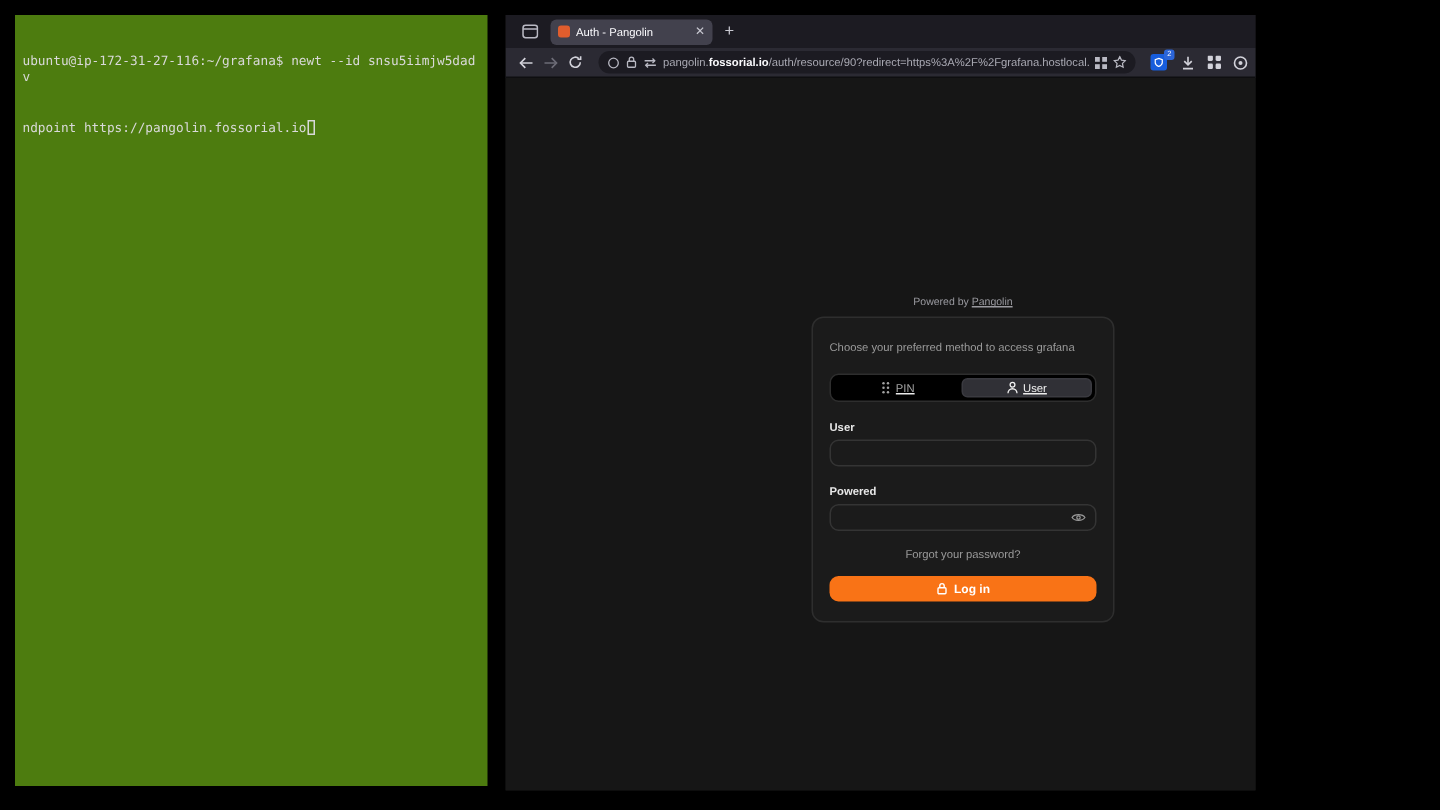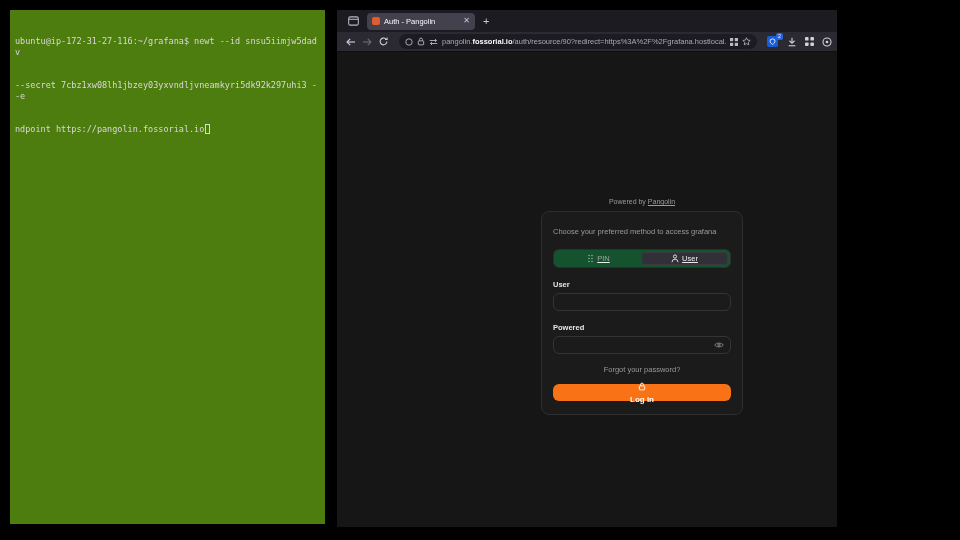--- a/index.html
+++ b/index.html
@@ -71,21 +71,21 @@
   .auth-col { position:absolute; left:50%; transform:translateX(-50%); top:146px; width:202px; }
   .powered { text-align:center; font-size:7px; color:#9a9aa0; margin-bottom:6px; }
   .powered a { color:#9a9aa0; text-decoration:underline; }
   .card {
     background:#1b1b1b; border:1px solid #2e2e2e; border-radius:8px;
     padding:11px 11px 13px 11px; color:#ececec;
   }
   .card-title { font-size:13px; font-weight:bold; color:#fafafa; letter-spacing:-0.2px; }
   .card-sub { font-size:7.5px; color:#9a9a9a; margin-top:4px; }
   .seg-tabs {
-    margin-top:13px; display:flex; background:#14532d; border:1px solid #2e2e2e;
+    margin-top:13px; display:flex; background:#000000; border:1px solid #2e2e2e;
     border-radius:6px; padding:2px; height:19px;text-decoration:underline;
   }
   .seg {
     flex:1; display:flex; align-items:center; justify-content:center; gap:3px;
     font-size:7.5px; color:#a3a3a3; border-radius:4px;
   }
   .seg.active { background:#303036; color:#f2f2f2; border:1px solid #3a3a40; }
   .field-label { font-size:7.5px; font-weight:bold; color:#e8e8e8; margin-top:12px; }
   .field {
     margin-top:4px; height:18px; width:100%; background:transparent;
@@ -104,21 +104,20 @@
   }
   svg { display:block; }
 </style>
 </head>
 <body>
 
 <div class="screen">
 
   <div class="terminal">
     <div class="term-line">ubuntu@ip-172-31-27-116:~/grafana$ newt --id snsu5iimjw5dadv</div>
-    <div class="term-line">--secret 7cbz1xw08lh1jbzey03yxvndljvneamkyri5dk92k297uhi3 --e</div>
     <div class="term-line"><span>ndpoint https://pangolin.fossorial.io</span><span class="cursor"></span></div>
   </div>
 
   <div class="browser">
 
     <div class="tabbar">
       <div class="fxview">
         <svg width="11" height="10" viewBox="0 0 16 14" fill="none" stroke="currentColor" stroke-width="1.5">
           <rect x="1" y="1" width="14" height="12" rx="2.5"></rect>
             <line x1="1" y1="4.5" x2="15" y2="4.5"></line>
@@ -299,21 +298,21 @@
             <span class="eye-btn">
               <svg width="10" height="8" viewBox="0 0 14 10" fill="none" stroke="currentColor" stroke-width="1.1">
                   <path d="M1 5 C3 1.5 11 1.5 13 5 C11 8.5 3 8.5 1 5 Z"></path>
                   <circle cx="7" cy="5" r="1.6"></circle>
                 </svg>
             </span>
           </div>
 
           <div class="forgot">Forgot your password?</div>
 
-          <button class="login-btn" style="background:#f97316;flex-direction:column;">
+          <button class="login-btn" style="background:#f97316;">
             <span>
               <svg width="8" height="9" viewBox="0 0 12 13" fill="none" stroke="#fff" stroke-width="1.4">
                   <rect x="2" y="5.5" width="8" height="6" rx="1"></rect>
                   <path d="M3.8 5.5 V3.6 a2.2 2.2 0 0 1 4.4 0 V5.5"></path>
                 </svg>
             </span>
             <span>Log in</span>
           </button>
         </div>
       </div>

